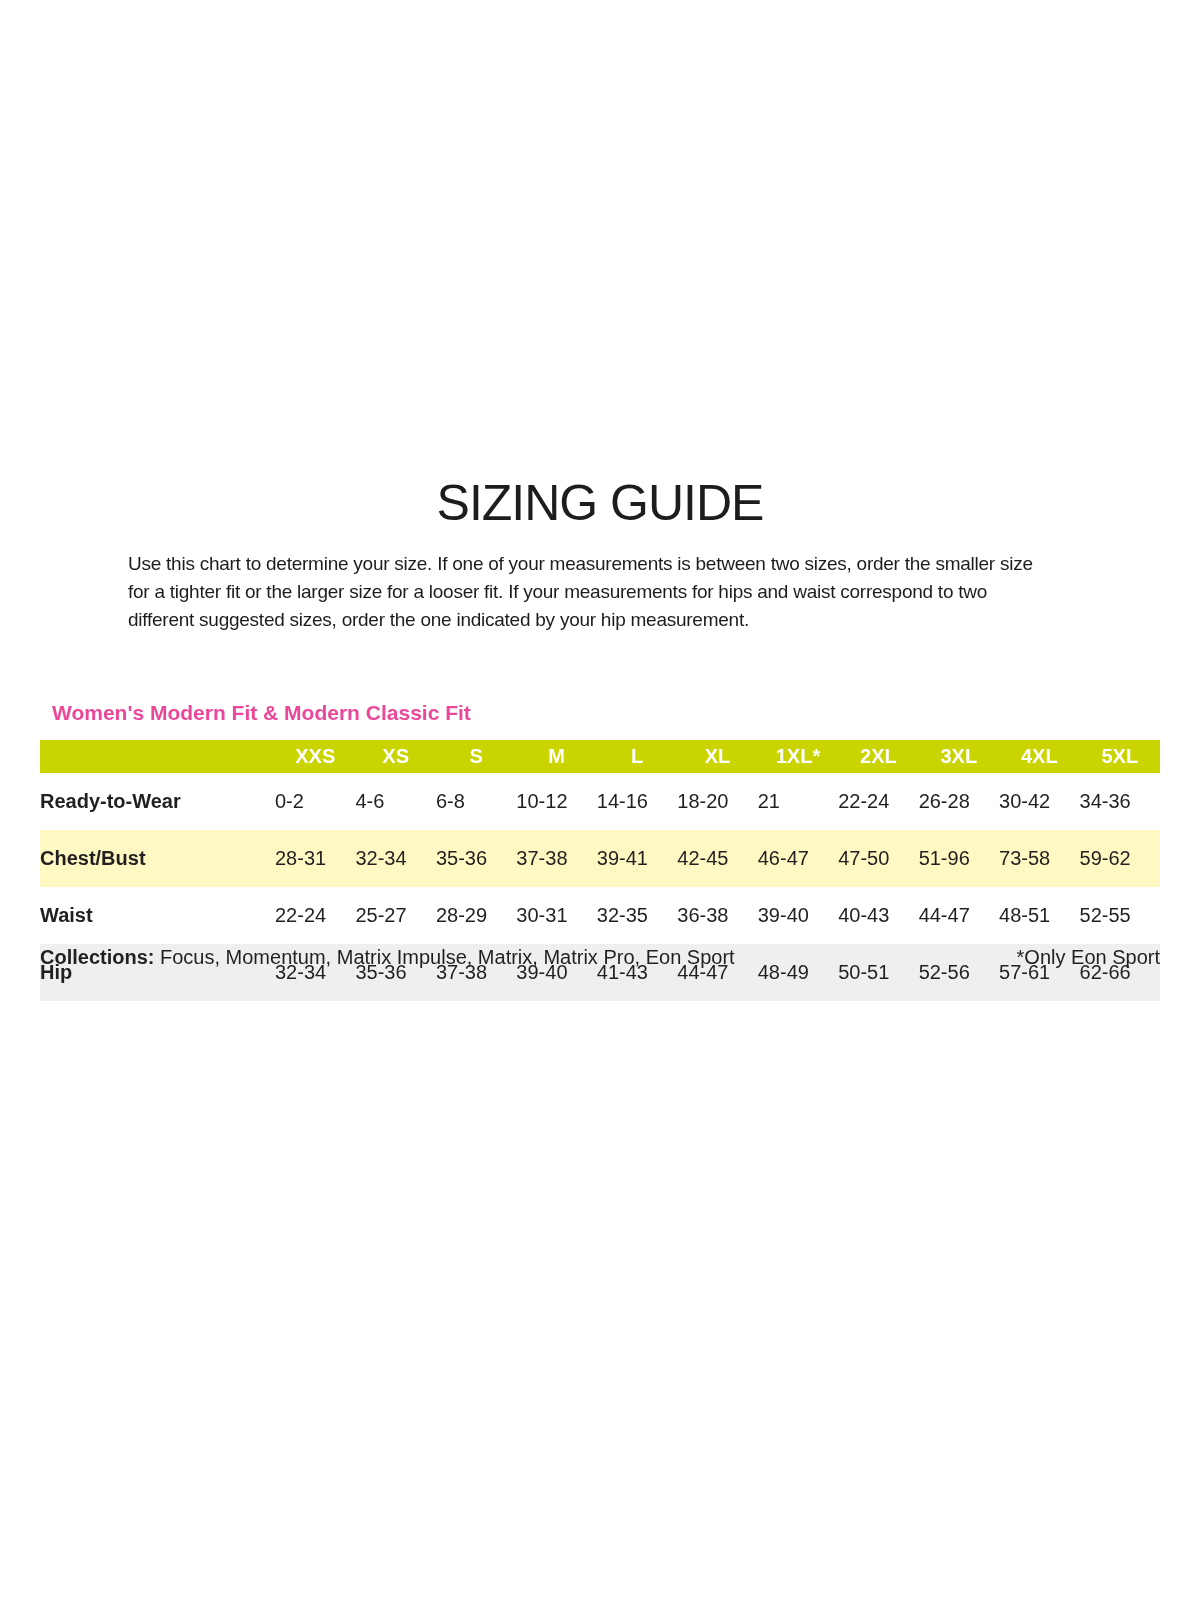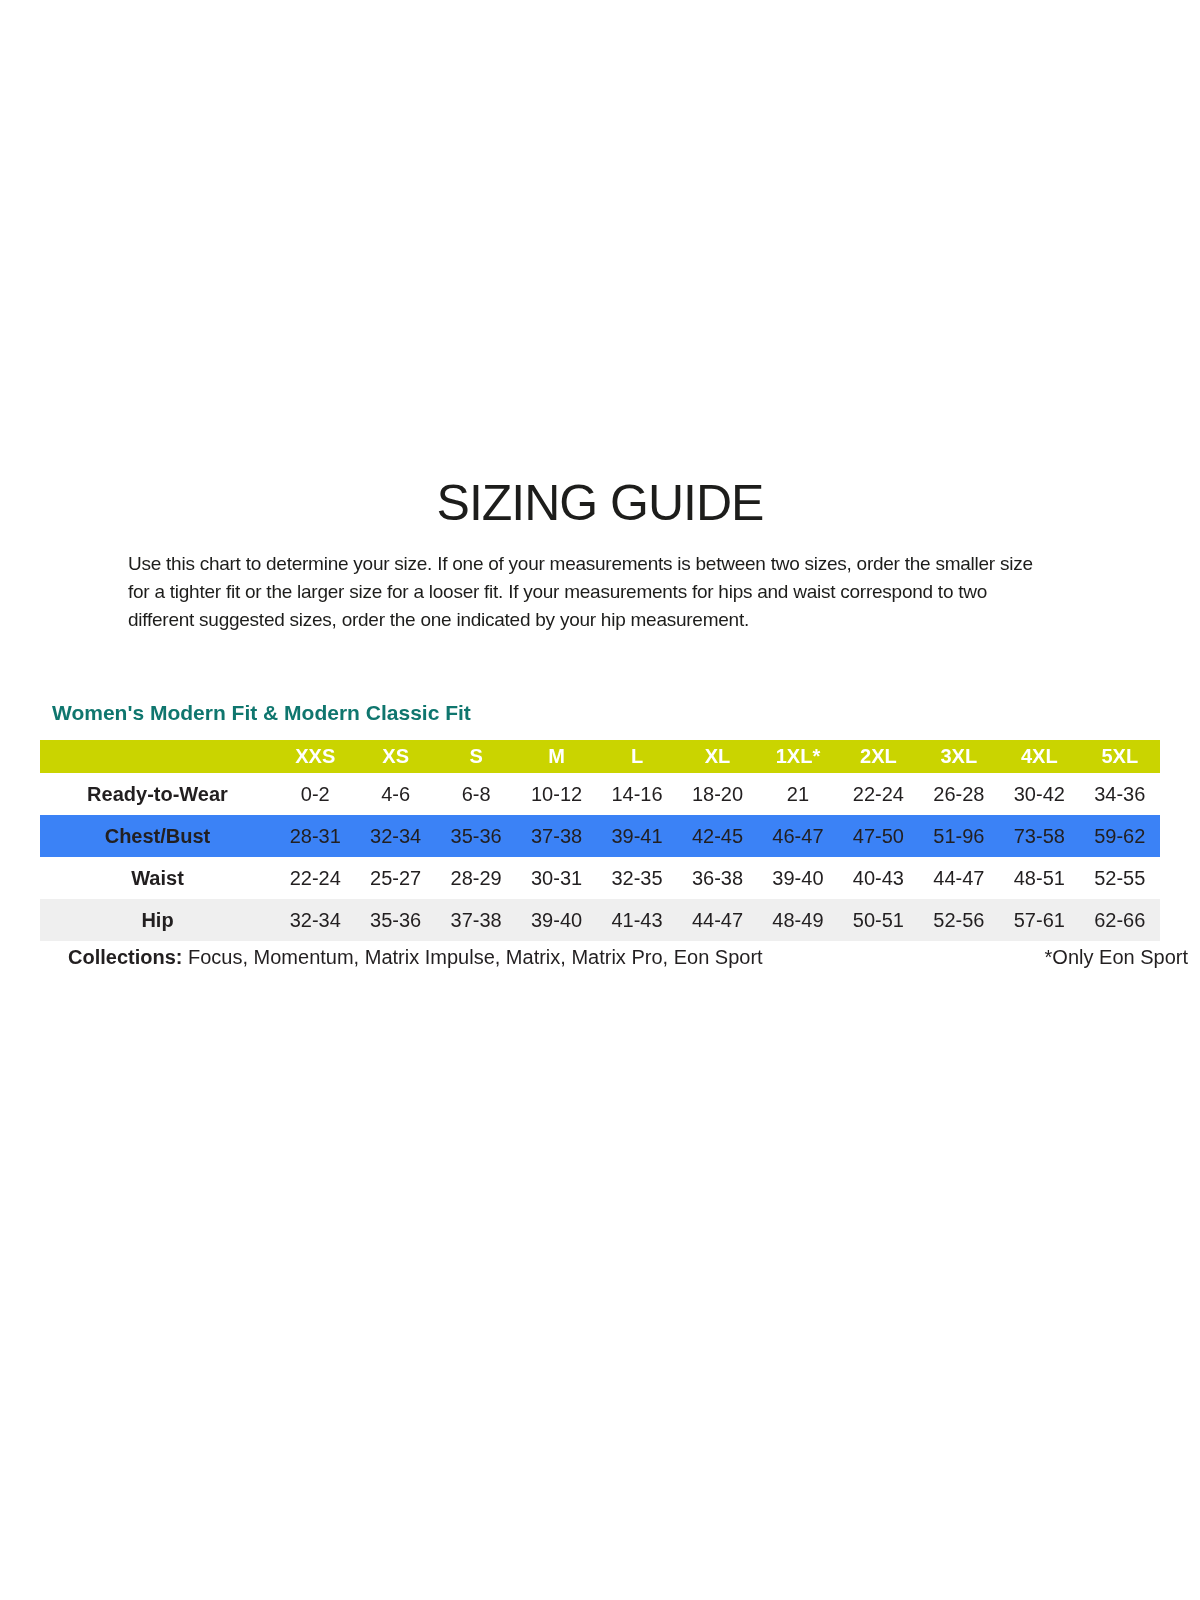--- a/index.html
+++ b/index.html
@@ -31,21 +31,21 @@
     letter-spacing: -0.25px;
     line-height: 28px;
     color: #1d1d1b;
   }
 
   .section-title {
     position: absolute;
     top: 701px; left: 52px;
     font-size: 21px;
     font-weight: 700;
-    color: #0f766e;
+    color: #ec4899;
   }
 
   table.size-table {
     position: absolute;
     top: 740px; left: 40px;
     width: 1120px;
     border-collapse: collapse;
     table-layout: fixed;
     font-size: 20px;
   }
@@ -53,38 +53,37 @@
   table.size-table thead th {
     height: 33px;
     font-weight: 700;
     color: #ffffff;
     text-align: center;
     vertical-align: middle;
     padding: 0;
   }
   table.size-table tbody th,
   table.size-table tbody td {
-    height: 42px;
-    text-align: center;
+    height: 57px;
+    text-align: left;
     vertical-align: middle;
     font-weight: 400;
     padding: 0;
   }
   table.size-table tbody th.row-label { font-weight: 700; }
   table.size-table tbody tr.striped { background: #efefef; }
 
   .footnote {
     position: absolute;
     top: 945px; left: 40px; width: 1120px;
     display: flex;
     justify-content: space-between;
     align-items: baseline;
     font-size: 20px;
     line-height: 24px;
-    margin-left: 28px;
   }
   .footnote .bold { font-weight: 700; }
 </style>
 </head>
 <body>
 
 <div class="page">
 
   <h1 class="title">SIZING GUIDE</h1>
 
@@ -131,21 +130,21 @@
         <td>6-8</td>
         <td>10-12</td>
         <td>14-16</td>
         <td>18-20</td>
         <td>21</td>
         <td>22-24</td>
         <td>26-28</td>
         <td>30-42</td>
         <td>34-36</td>
       </tr>
-      <tr class="striped" style="background: #3b82f6; border-radius: 10px;">
+      <tr class="striped" style="background: #fef9c3; border-radius: 10px;">
         <th class="row-label">Chest/Bust</th>
         <td>28-31</td>
         <td>32-34</td>
         <td>35-36</td>
         <td>37-38</td>
         <td>39-41</td>
         <td>42-45</td>
         <td>46-47</td>
         <td>47-50</td>
         <td>51-96</td>

